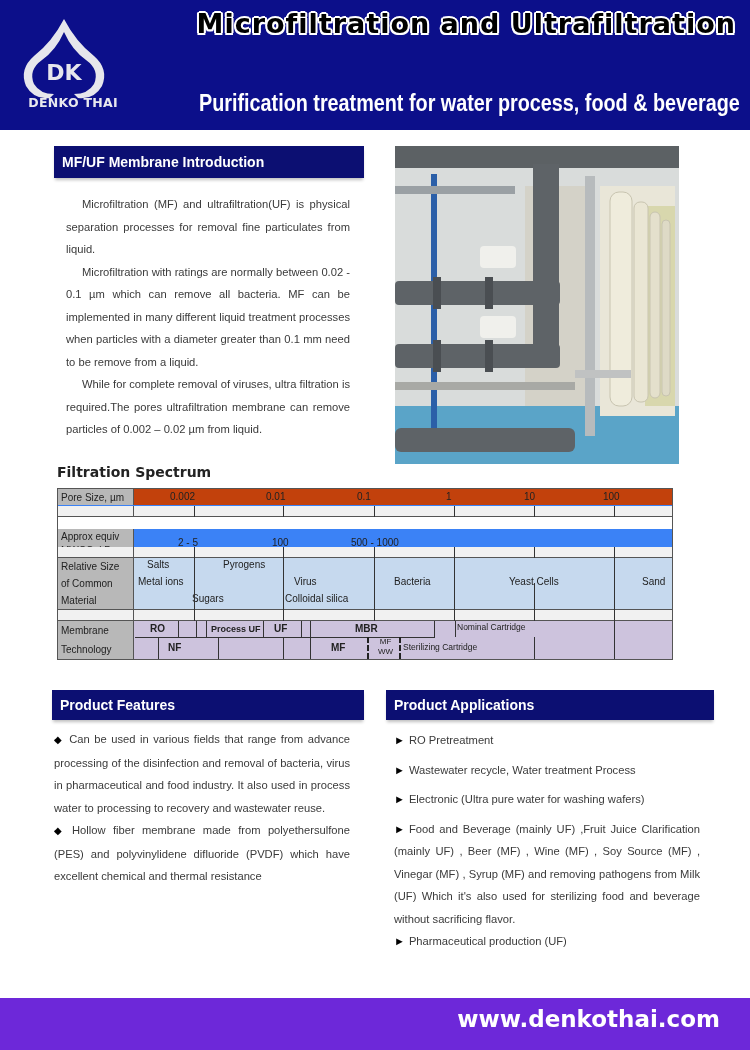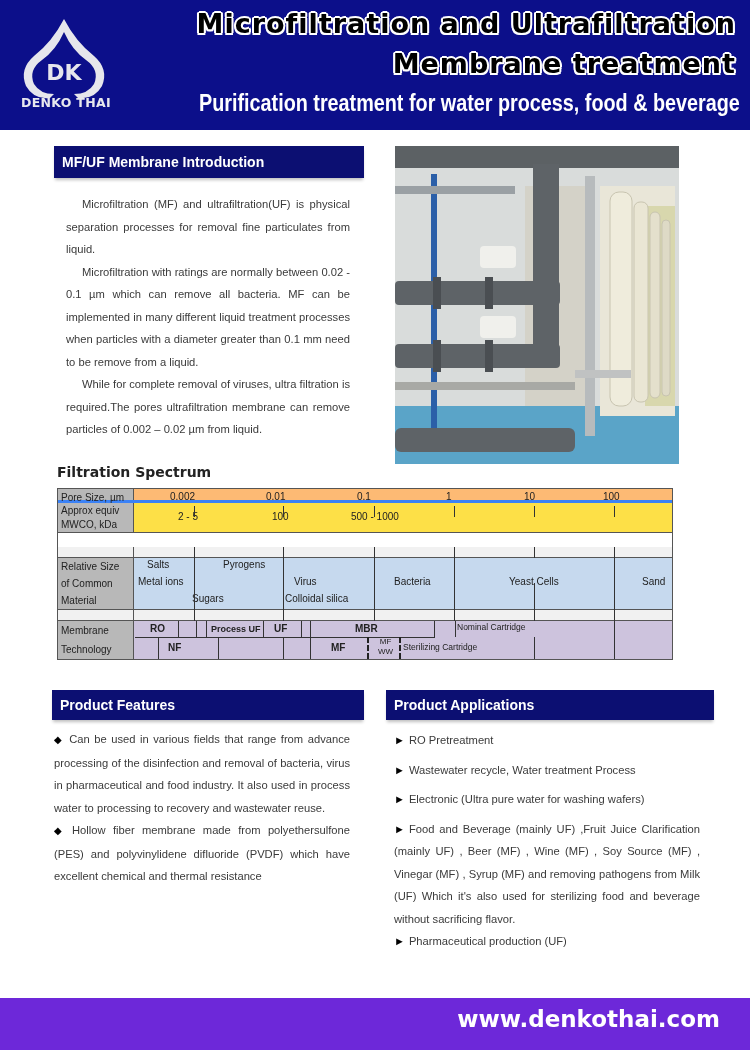--- a/index.html
+++ b/index.html
@@ -2,21 +2,21 @@
 <html><head>
 <meta charset="utf-8">
 <style>
   * { box-sizing: border-box; margin: 0; padding: 0; }
   html, body { width: 750px; height: 1050px; background: #ffffff; overflow: hidden; }
   body { position: relative; font-family: "Liberation Sans", sans-serif; color: #333; }
 
   
   .header { position: absolute; left: 0; top: 0; width: 750px; height: 130px; background: #0c0f8a; }
   .logo { position: absolute; left: 14px; top: 14px; width: 100px; height: 100px; }
-  .logo-text { position: absolute; left: 14px; top: 95px; width: 104px; text-align: center; color: #e8e8ee; font-family: "DejaVu Sans", sans-serif; font-weight: bold; font-size: 12.5px; letter-spacing: 0.3px; }
+  .logo-text { position: absolute; left: 14px; top: 95px; width: 104px; text-align: right; color: #e8e8ee; font-family: "DejaVu Sans", sans-serif; font-weight: bold; font-size: 12.5px; letter-spacing: 0.3px; }
   .title1 { position: absolute; right: 14px; top: 8px; font-family: "DejaVu Sans", sans-serif; font-weight: bold; font-size: 27px; color: #000; letter-spacing: 1px;
     -webkit-text-stroke: 0; text-shadow: -1.5px -1.5px 0 #fff, 1.5px -1.5px 0 #fff, -1.5px 1.5px 0 #fff, 1.5px 1.5px 0 #fff, 0 -2px 0 #fff, 0 2px 0 #fff, -2px 0 0 #fff, 2px 0 0 #fff; }
   .title2 { position: absolute; right: 14px; top: 48px; font-family: "DejaVu Sans", sans-serif; font-weight: bold; font-size: 27px; color: #000; letter-spacing: 1px;
     text-shadow: -1.5px -1.5px 0 #fff, 1.5px -1.5px 0 #fff, -1.5px 1.5px 0 #fff, 1.5px 1.5px 0 #fff, 0 -2px 0 #fff, 0 2px 0 #fff, -2px 0 0 #fff, 2px 0 0 #fff; }
   .subtitle { position: absolute; right: 10px; top: 90px; color: #fff; font-family: "Liberation Sans", sans-serif; font-weight: bold; font-size: 23px; transform: scaleX(0.86); transform-origin: right center; white-space: nowrap; }
 
   
   .section-bar { position: absolute; background: #0c0f72; color: #fff; font-family: "Liberation Sans", sans-serif; font-weight: bold; font-size: 14px; padding-left: 8px; display: flex; align-items: center; box-shadow: 0 3px 3px -1px rgba(0,0,0,0.25); }
   .sec-intro { left: 54px; top: 146px; width: 310px; height: 32px; }
   .sec-features { left: 52px; top: 690px; width: 312px; height: 30px; }
@@ -52,21 +52,20 @@
 </head>
 <body>
 
 <div class="header">
   <svg class="logo" viewBox="0 0 100 100">
     <path d="M50 5 Q62 28 80 42 Q95 55 88 72 Q80 86 64 84 L60 80 Q74 80 80 70 Q86 56 72 46 Q58 36 50 18 Q42 36 28 46 Q14 56 20 70 Q26 80 40 80 L36 84 Q20 86 12 72 Q5 55 20 42 Q38 28 50 5 Z" fill="#e6e6ec"></path>
     <text x="50" y="66" text-anchor="middle" font-family="DejaVu Sans, sans-serif" font-weight="bold" font-size="22" fill="#e6e6ec">DK</text>
   </svg>
   <div class="logo-text">DENKO THAI</div>
   <div class="title1">Microfiltration and Ultrafiltration</div>
-  <div class="title2">Membrane treatment</div>
   <div class="subtitle">Purification treatment for water process, food &amp; beverage</div>
 </div>
 
 <div class="section-bar sec-intro">MF/UF Membrane Introduction</div>
 <div class="para intro">
   <p>Microfiltration (MF) and ultrafiltration(UF) is physical separation processes for removal fine particulates from liquid.</p>
   <p>Microfiltration with ratings are normally between 0.02 - 0.1 µm which can remove all bacteria.  MF can be implemented in many different liquid treatment processes when particles with a diameter greater than 0.1 mm need to be remove from a liquid.</p>
   <p>While for complete removal of viruses, ultra filtration is required.The pores ultrafiltration membrane can remove particles of 0.002 – 0.02 µm from liquid.</p>
 </div>
 
@@ -97,35 +96,35 @@
     <rect x="38" y="194" width="8" height="32" fill="#4a4e52"></rect>
     <rect x="90" y="194" width="8" height="32" fill="#4a4e52"></rect>
     <rect x="180" y="224" width="56" height="8" fill="#c0c2c2"></rect>
   </svg>
 </div>
 
 <div class="spectrum-title">Filtration  Spectrum</div>
 
 <div class="spec">
 
-  <div class="row" style="top:0;height:18px;background:#fdba74;border-bottom:7px solid #3b82f6;">
+  <div class="row" style="top:0;height:18px;background:#c2410c;border-bottom:2px solid #3b82f6;">
     <div class="lab">Pore Size, µm</div>
     <div class="txt" style="left:112px;top:2px;">0.002</div>
     <div class="txt" style="left:208px;top:2px;">0.01</div>
     <div class="txt" style="left:299px;top:2px;">0.1</div>
     <div class="txt" style="left:388px;top:2px;">1</div>
     <div class="txt" style="left:466px;top:2px;">10</div>
     <div class="txt" style="left:545px;top:2px;">100</div>
   </div>
 
   <div class="row" style="top:17px;height:11px;background:#f1f1f1;border-bottom:1px solid #555;">
     <div class="lab" style="background:#f1f1f1;"></div>
   </div>
 
-  <div class="row" style="top:14px;height:30px;background:#fde047;border-bottom:1px solid #555;">
+  <div class="row" style="top:40px;height:30px;background:#3b82f6;border-bottom:1px solid #555;">
     <div class="lab" style="line-height:14px;padding-top:1px;">
       <div>Approx equiv</div>
       <div>MWCO, kDa</div>
     </div>
     <div class="txt" style="left:120px;top:8px;">2 - 5</div>
     <div class="txt" style="left:214px;top:8px;">100</div>
     <div class="txt" style="left:293px;top:8px;">500 - 1000</div>
   </div>
 
   <div class="row" style="top:58px;height:11px;background:#f1f1f1;border-bottom:1px solid #555;">

